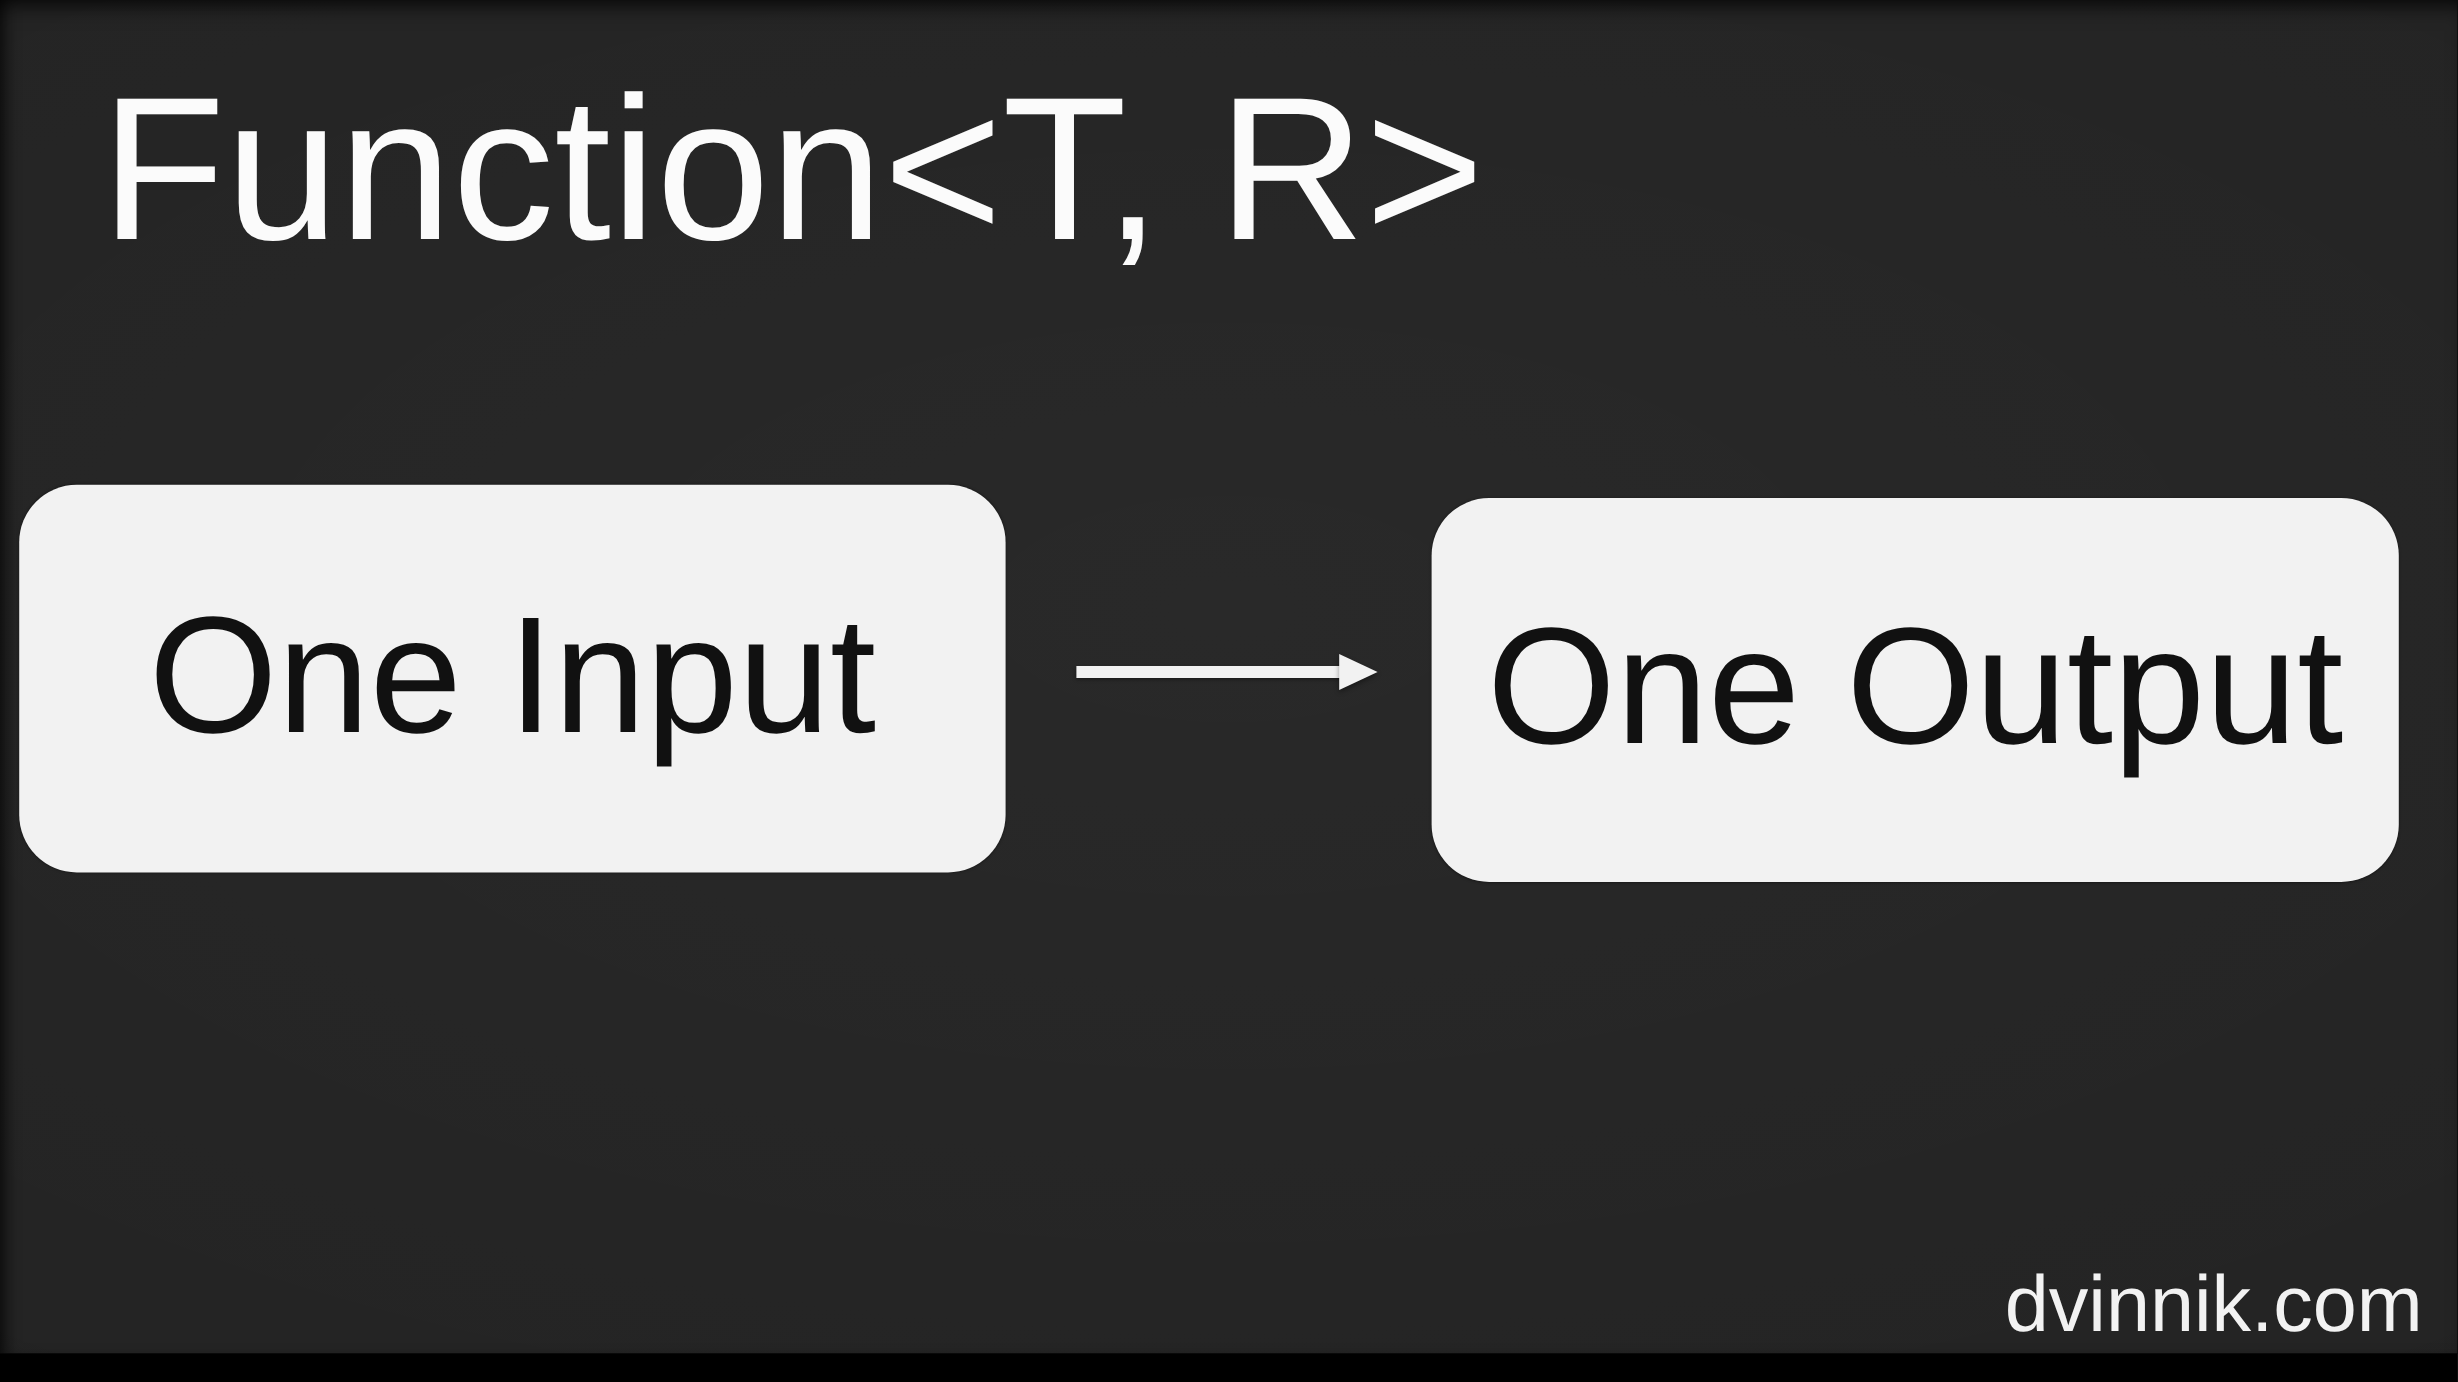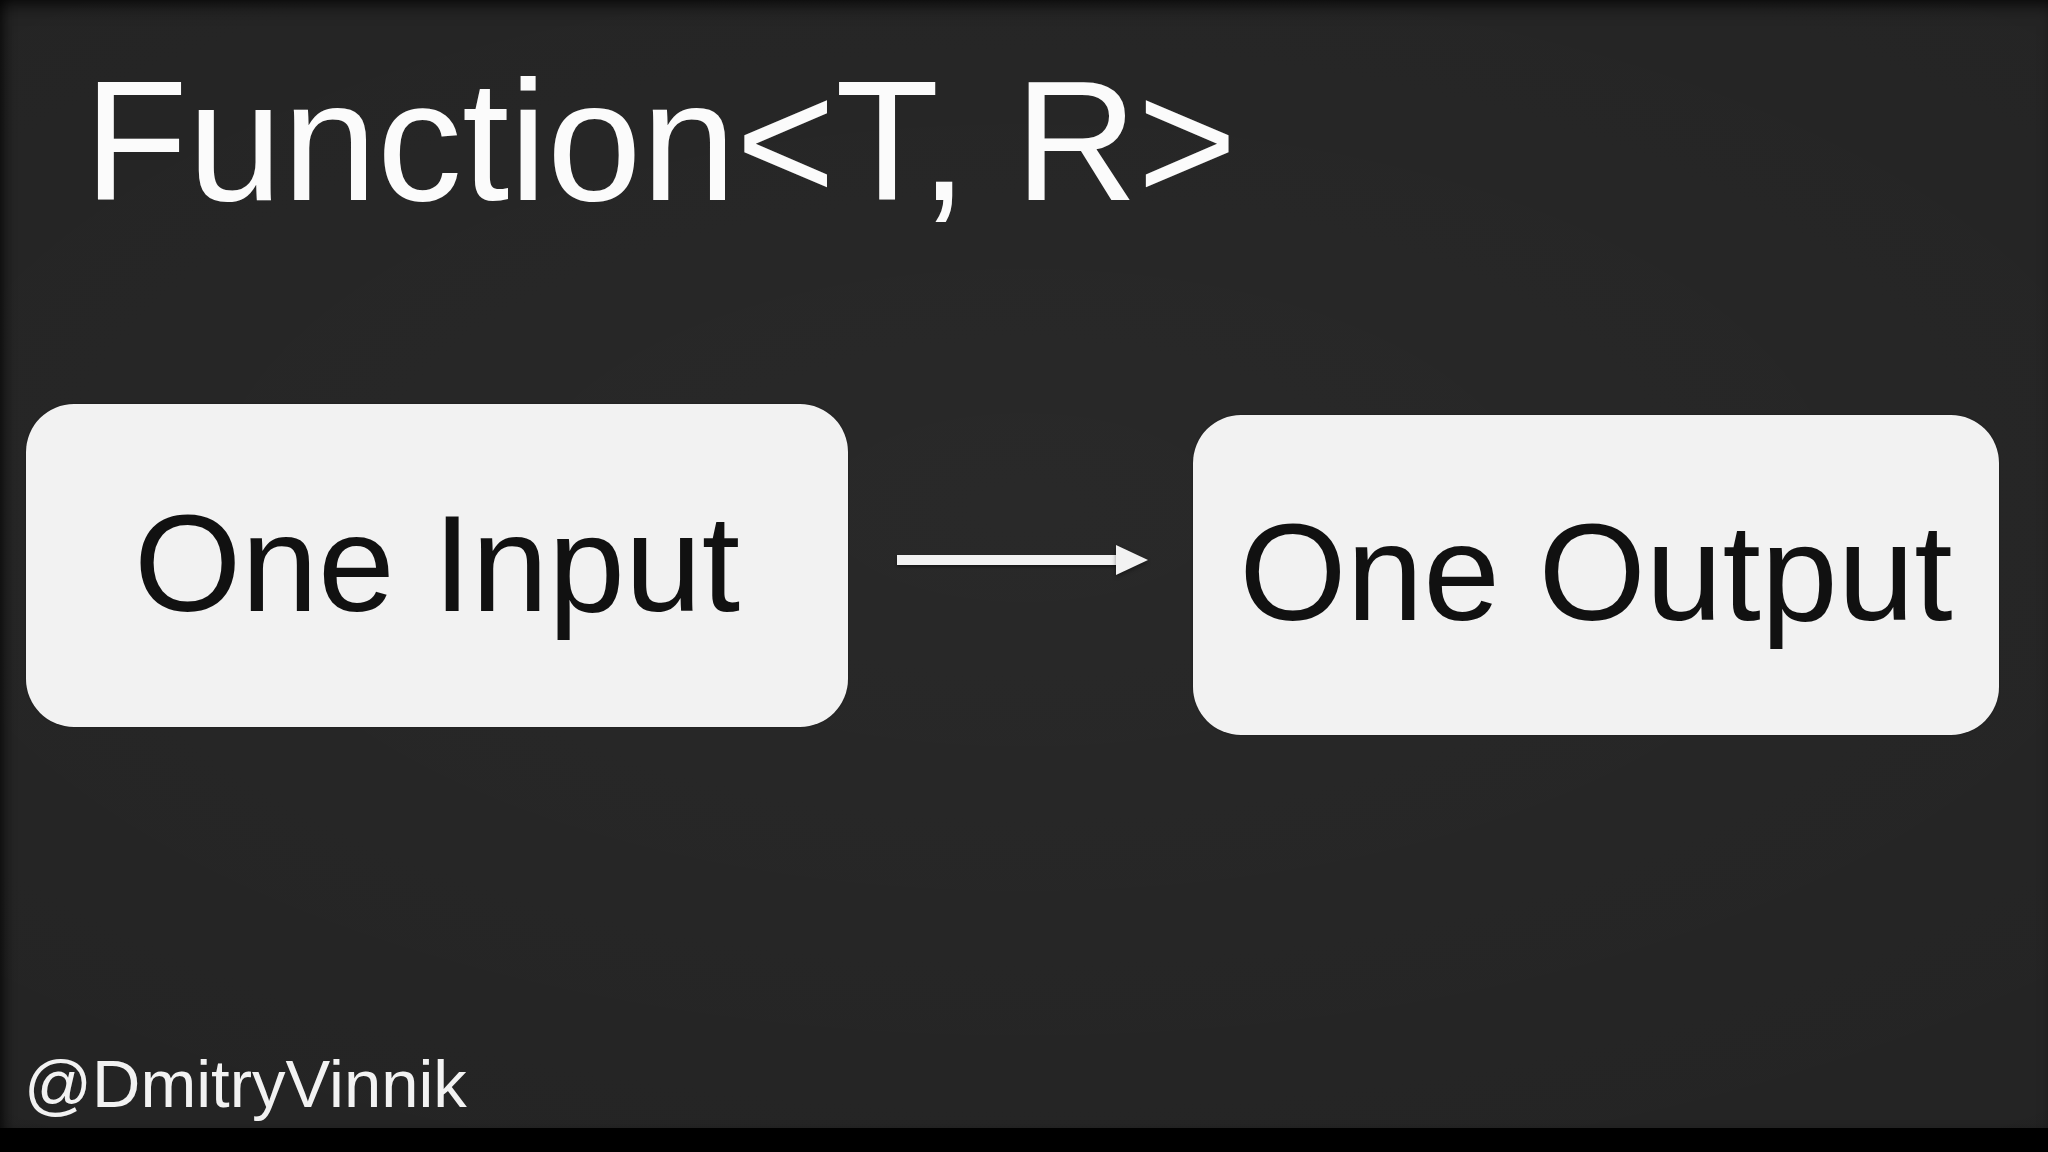--- a/index.html
+++ b/index.html
@@ -51,21 +51,21 @@
 
   .node {
     position: absolute;
     background: var(--node-fill);
     border-radius: 48px;
     display: flex;
     align-items: center;
     justify-content: center;
     box-shadow: 0 0 2px rgba(0,0,0,0.35);
   }
-  .node-input  { left: 26px;  top: 404px; width: 822px; height: 323px; }
+  .node-input  { left: 16px;  top: 404px; width: 822px; height: 323px; }
   .node-output { left: 1193px; top: 415px; width: 806px; height: 320px; align-items: center; }
 
   .node-label {
     font-size: 138px;
     line-height: 1;
     color: var(--node-text);
     white-space: nowrap;
     padding-bottom: 6px;
   }
 
@@ -129,16 +129,16 @@
 
   <div class="connector">
     <div class="connector-shaft"></div>
     <div class="connector-head"></div>
   </div>
 
   <div class="node node-output">
     <span class="node-label">One Output</span>
   </div>
 
-  <div class="footer-handle">@DmitryVinnik</div>
 
+  <div class="footer-site">dvinnik.com</div>
 
 </div>
 
 </body></html>

